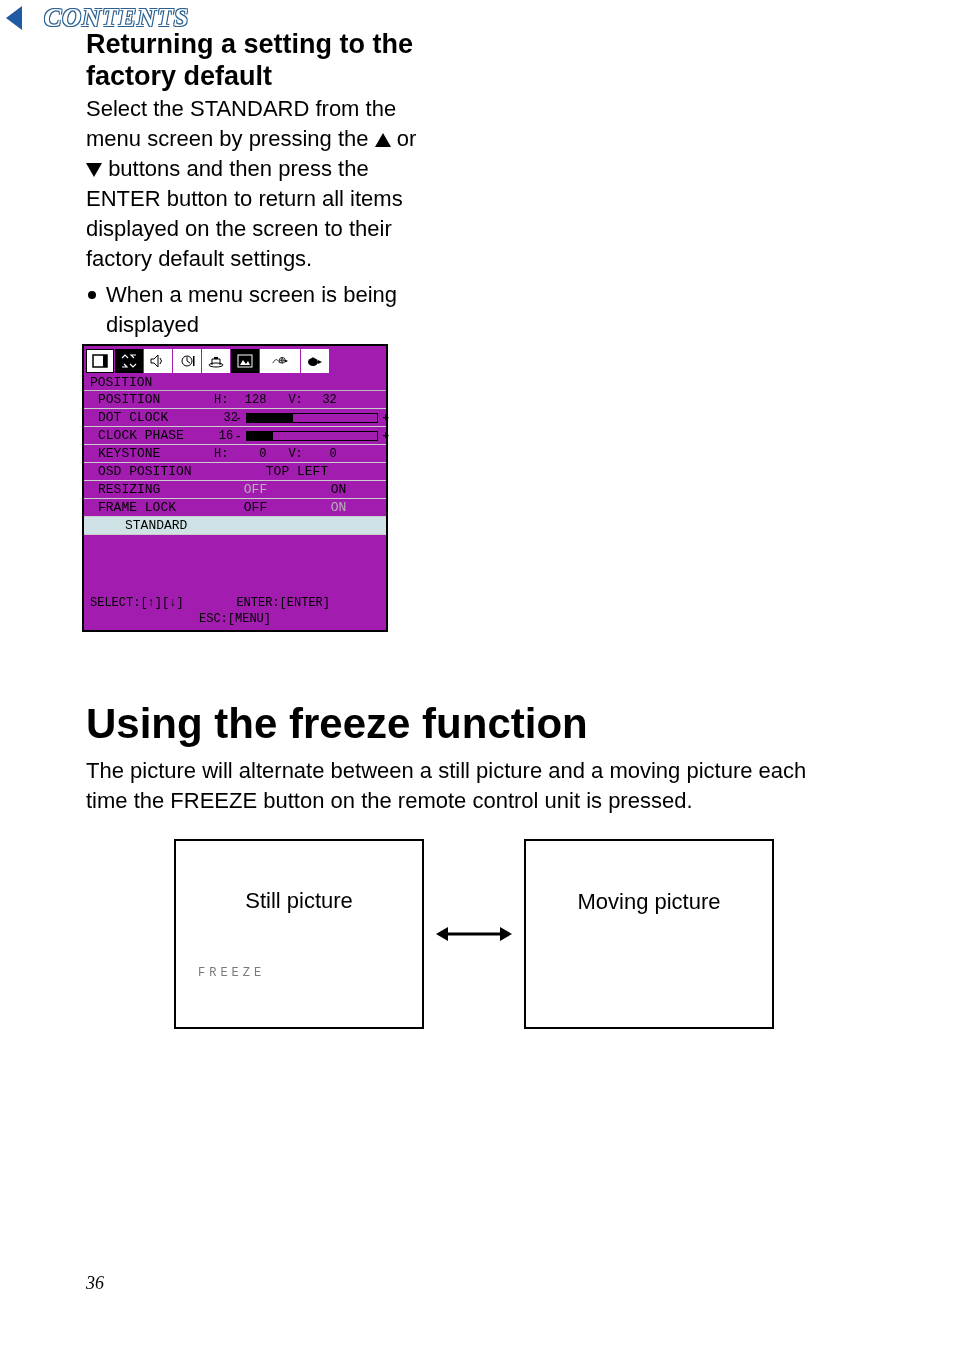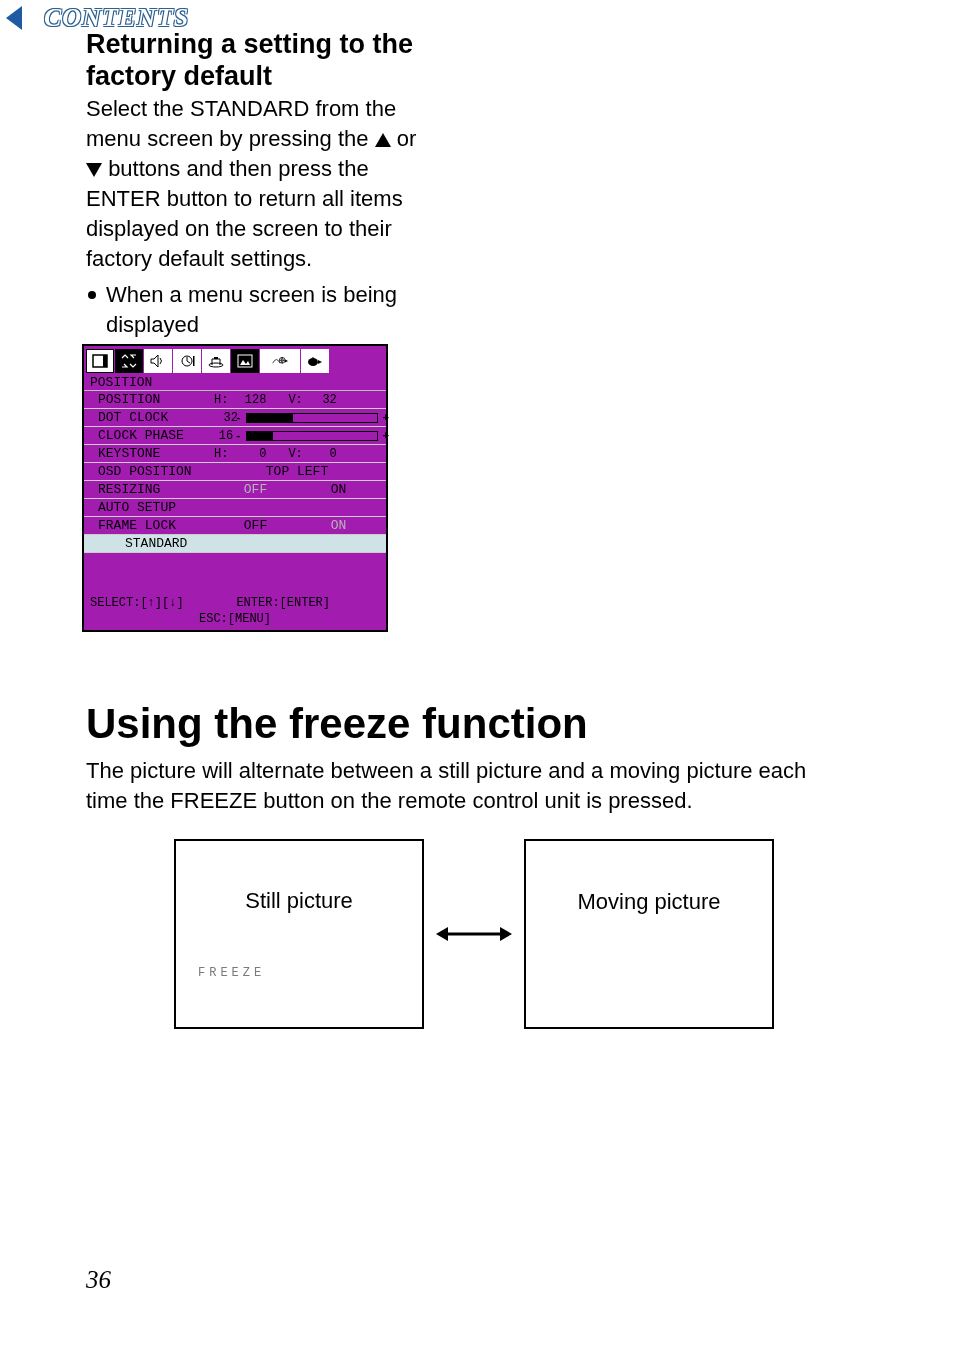--- a/index.html
+++ b/index.html
@@ -242,21 +242,21 @@
     justify-content:center;
   }
   .darrow svg { width: 80px; height: 24px; }
 
   .page-num {
     position:absolute;
     left:86px;
     bottom:58px;
     font-family: Georgia, 'Times New Roman', serif;
     font-style: italic;
-    font-size: 25px;
+    font-size: 18px;
   }
 </style>
 </head>
 <body>
 
 <div class="page">
 
   <div class="contents-tab">
     <div class="contents-tri"></div>
     <div class="contents-label">CONTENTS</div>
@@ -387,24 +387,20 @@
         <div class="centered">TOP LEFT</div>
       </div>
       <div class="row">
         <div class="label">RESIZING</div>
         <div class="off-on">
           <span class="off">OFF</span>
           <span class="on">ON</span>
         </div>
       </div>
       <div class="row">
-        <div class="label">AUTO SETUP</div>
-        <div class="valwrap"></div>
-      </div>
-      <div class="row">
         <div class="label">FRAME LOCK</div>
         <div class="off-on dim">
           <span class="off">OFF</span>
           <span class="on">ON</span>
         </div>
       </div>
       <div class="row highlight">
         <div class="label">STANDARD</div>
         <div class="valwrap"></div>
       </div>

